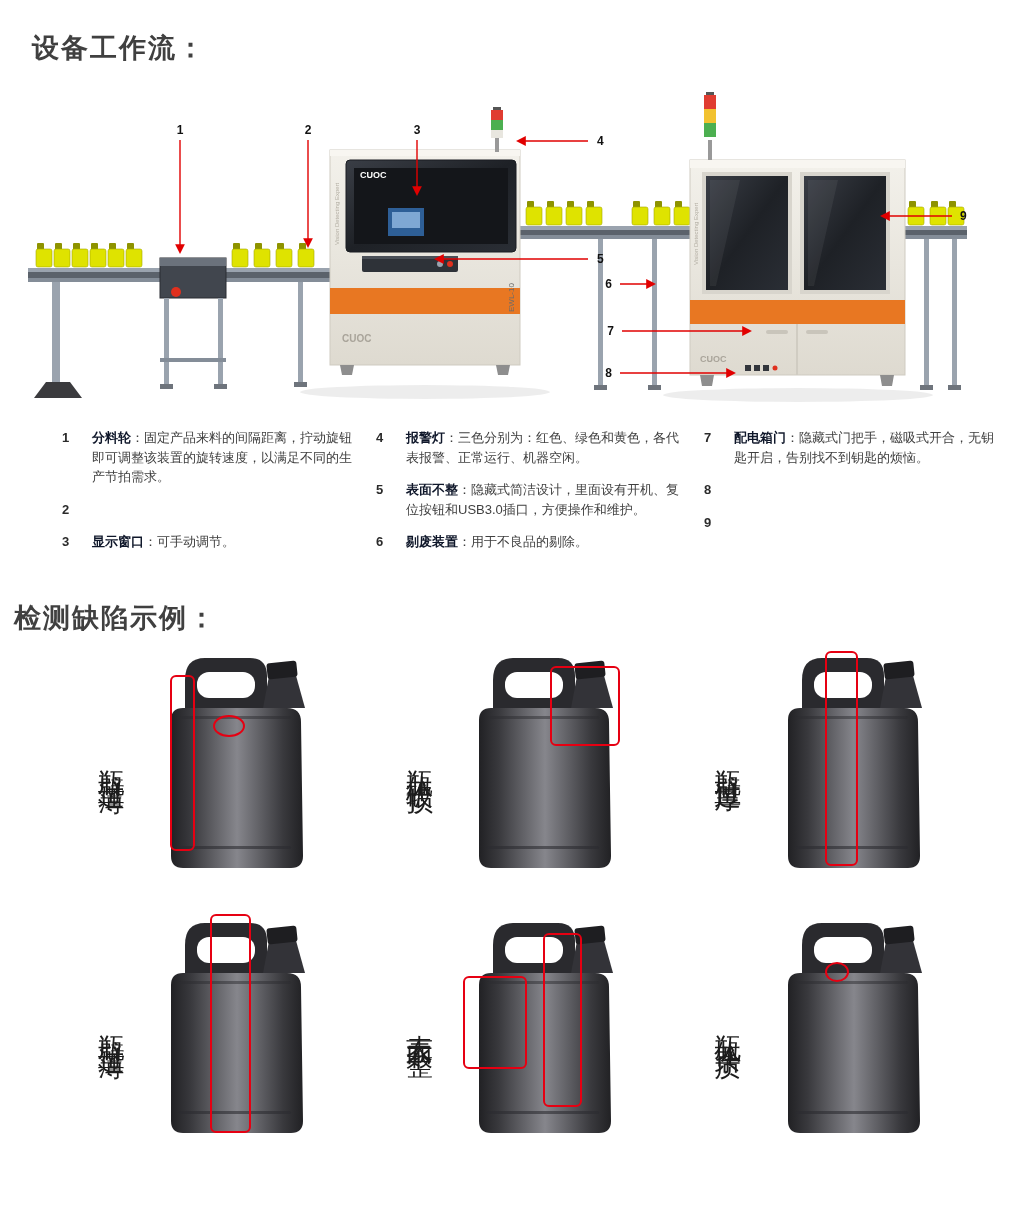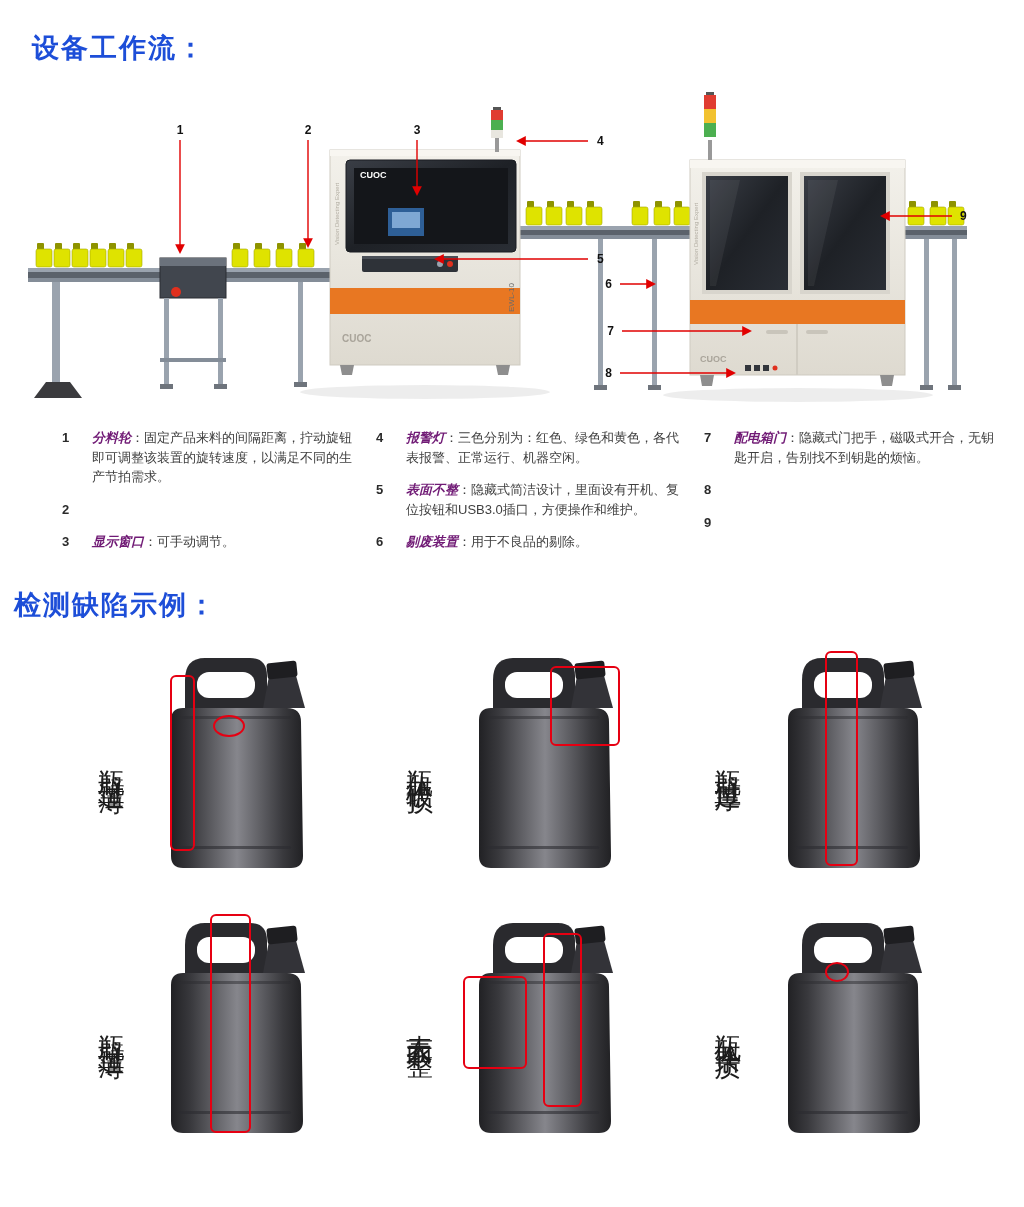--- a/index.html
+++ b/index.html
@@ -2,34 +2,34 @@
 <html><head>
 <meta charset="utf-8">
 <style>
   * { margin:0; padding:0; box-sizing:border-box; }
   html,body { background:#ffffff; }
   body {
     width:1024px; height:1207px; position:relative; overflow:hidden;
     font-family:"Liberation Sans","DejaVu Sans",sans-serif;
   }
   .section-title {
-    position:absolute; font-size:27px; font-weight:bold; color:#1d4ed8; letter-spacing:2px;
+    position:absolute; font-size:27px; font-weight:bold; color:#404040; letter-spacing:2px;
   }
   #title-workflow { top:30px; left:32px; }
-  #title-defects  { top:587px; left:14px; }
+  #title-defects  { top:600px; left:14px; }
 
   .illustration { position:absolute; top:60px; left:0; width:1024px; height:362px; }
 
   .legend {
     position:absolute; top:428px; left:62px; width:950px;
     display:grid; grid-template-columns:298px 312px 300px; column-gap:16px;
   }
   .legend-item { display:flex; margin-bottom:13px; font-size:13px; line-height:1.5; color:#404040; }
   .legend-item .num  { font-weight:bold; color:#2b2b2b; flex:0 0 30px; }
-  .legend-item .term { font-weight:bold; color:#701a75;font-style:italic; }
+  .legend-item .term { font-weight:bold; color:#0f172a; }
   .legend-item p { flex:1; }
 
   .defect-grid {
     position:absolute; top:638px; left:50px; width:925px;
     display:grid; grid-template-columns:repeat(3,1fr); row-gap:22px;
   }
   .defect-cell { display:flex; align-items:center; justify-content:center; gap:26px; height:243px; }
   .defect-label {
     writing-mode:vertical-rl; text-orientation:upright;
     font-size:27px; letter-spacing:6px; color:#1c1c1c;

